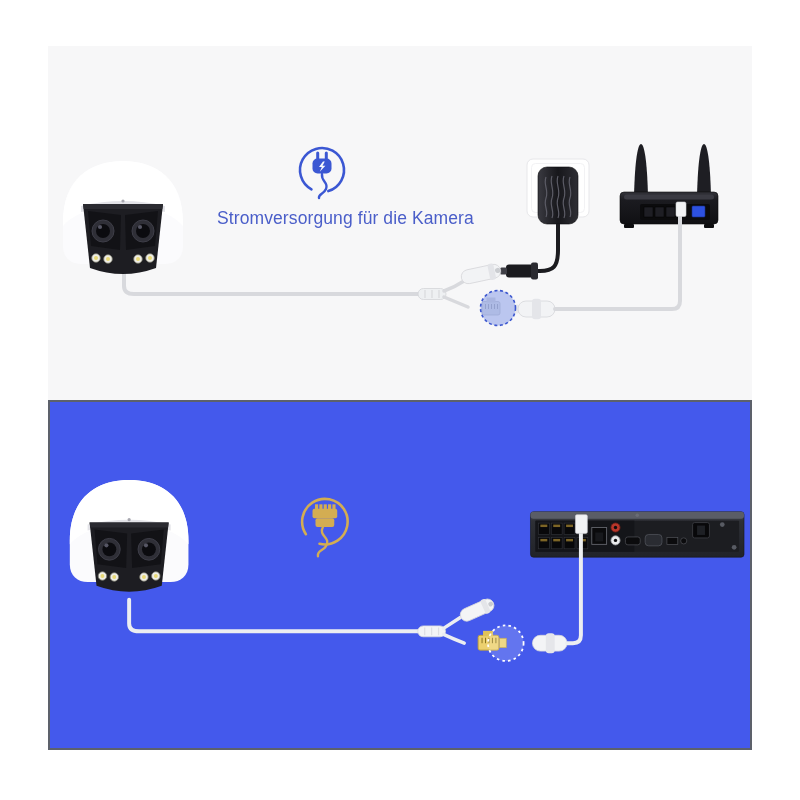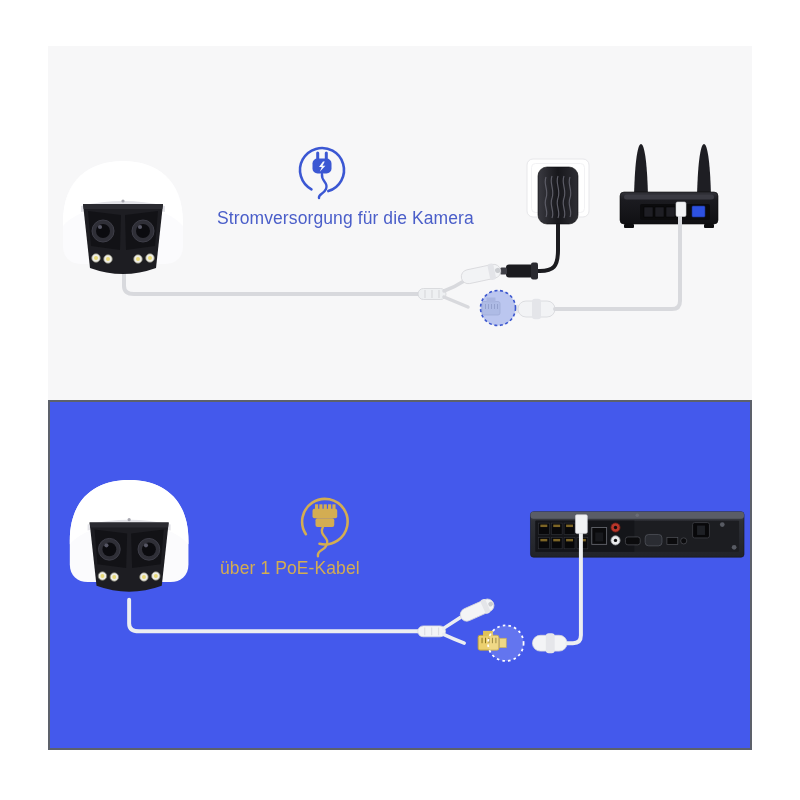--- a/index.html
+++ b/index.html
@@ -236,16 +236,15 @@
         <rect x="274.8" y="103.5" width="3.2" height="5.5" class="ic-poe-fill"></rect>
         <rect x="279.2" y="103.5" width="3.2" height="5.5" class="ic-poe-fill"></rect>
         <rect x="283.6" y="103.5" width="3.2" height="5.5" class="ic-poe-fill"></rect>
         <rect x="263.5" y="108" width="25" height="9.5" rx="2" class="ic-poe-fill"></rect>
         <rect x="266.5" y="117.5" width="19" height="9" rx="2" class="ic-poe-fill"></rect>
         <path d="M274,126.5 C269,136 283,137 277,146 C274,151 268,150 269,156" fill="none" class="ic-poe-stroke" stroke-width="2.4" stroke-linecap="round"></path>
       </g>
     </svg>
 
     <div class="caption caption-poe">
-      <div>über 1 PoE-Kabel</div>
     </div>
   </section>
 </div>
 
 </body></html>

